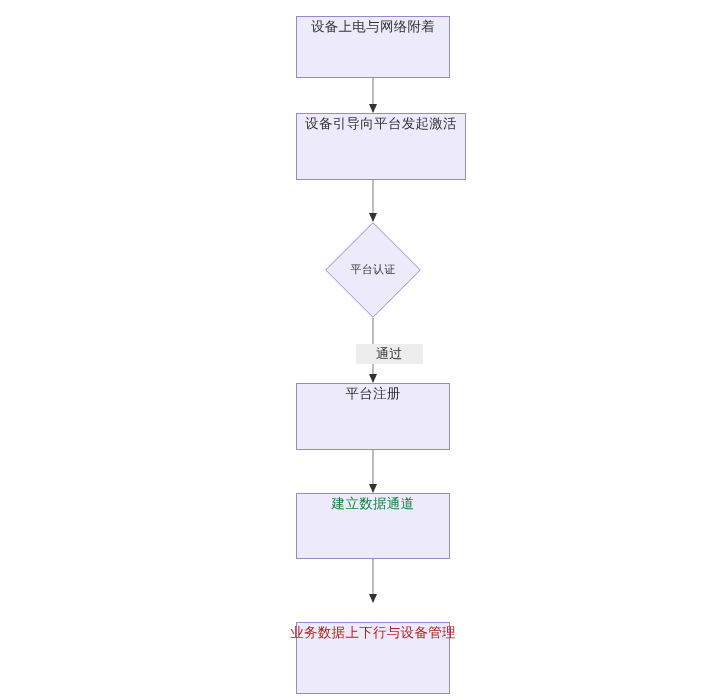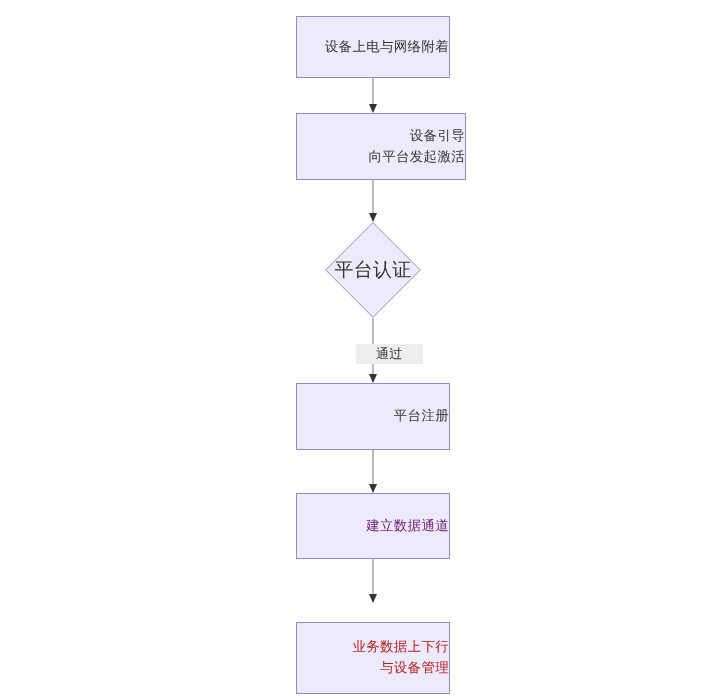--- a/index.html
+++ b/index.html
@@ -24,22 +24,22 @@
     left: 0;
     top: 0;
     width: 726px;
     height: 700px;
     pointer-events: none;
   }
   .node {
     position: absolute;
     box-sizing: border-box;
     display: flex;
-    flex-direction: column;
-    align-items: flex-end;
+    flex-direction: row;
+    align-items: flex-start;
     justify-content: center;
     color: #333333;
     font-size: 13.5px;
     line-height: 1.55;
     text-align: center;
     letter-spacing: 0.3px;
   }
   .node-rect {
     background: #ECEAFB;
     border: 1px solid #9A86CE;
@@ -54,21 +54,21 @@
     position: absolute;
     left: 0;
     top: 0;
     width: 100%;
     height: 100%;
   }
   .node-diamond-label {
     position: relative;
     z-index: 2;
     color: #333333;
-    font-size: 19px;
+    font-size: 11px;
     line-height: 1.55;
     text-align: left;
     letter-spacing: 0.3px;
   }
   .node-line {
     display: block;
     white-space: nowrap;
   }
   .edge-label {
     position: absolute;
@@ -114,21 +114,21 @@
         <svg class="node-diamond-shape" viewBox="0 0 96 96">
           <polygon points="48,0.7 95.3,48 48,95.3 0.7,48" fill="#ECEAFB" stroke="#9A86CE" stroke-width="1"></polygon>
         </svg>
         <div class="node-diamond-label">
           <span class="node-line">平台认证</span>
         </div>
       </div>
       <div class="node node-rect" style="left: 296px; top: 383px; width: 154px; height: 67px; background: rgb(236, 234, 251); border-color: rgb(154, 134, 206); color: rgb(51, 51, 51); gap: 29px;">
         <span class="node-line">平台注册</span>
       </div>
-      <div class="node node-rect" style="left: 296px; top: 493px; width: 154px; height: 66px; background: rgb(236, 234, 251); border-color: rgb(154, 134, 206); color: #701a75;">
+      <div class="node node-rect" style="left: 296px; top: 493px; width: 154px; height: 66px; background: rgb(236, 234, 251); border-color: rgb(154, 134, 206); color: #15803d;">
         <span class="node-line">建立数据通道</span>
       </div>
       <div class="node node-rect" style="left: 296px; top: 622px; width: 154px; height: 72px; background: rgb(236, 234, 251); border-color: rgb(154, 134, 206); color: #b91c1c;">
         <span class="node-line">业务数据上下行</span>
         <span class="node-line">与设备管理</span>
       </div>
     </div>
   <div id="edge-labels-group">
       <div class="edge-label" style="left: 356px; top: 344px; background: rgb(237, 237, 237); color: rgb(51, 51, 51);">通过</div>
     </div>

